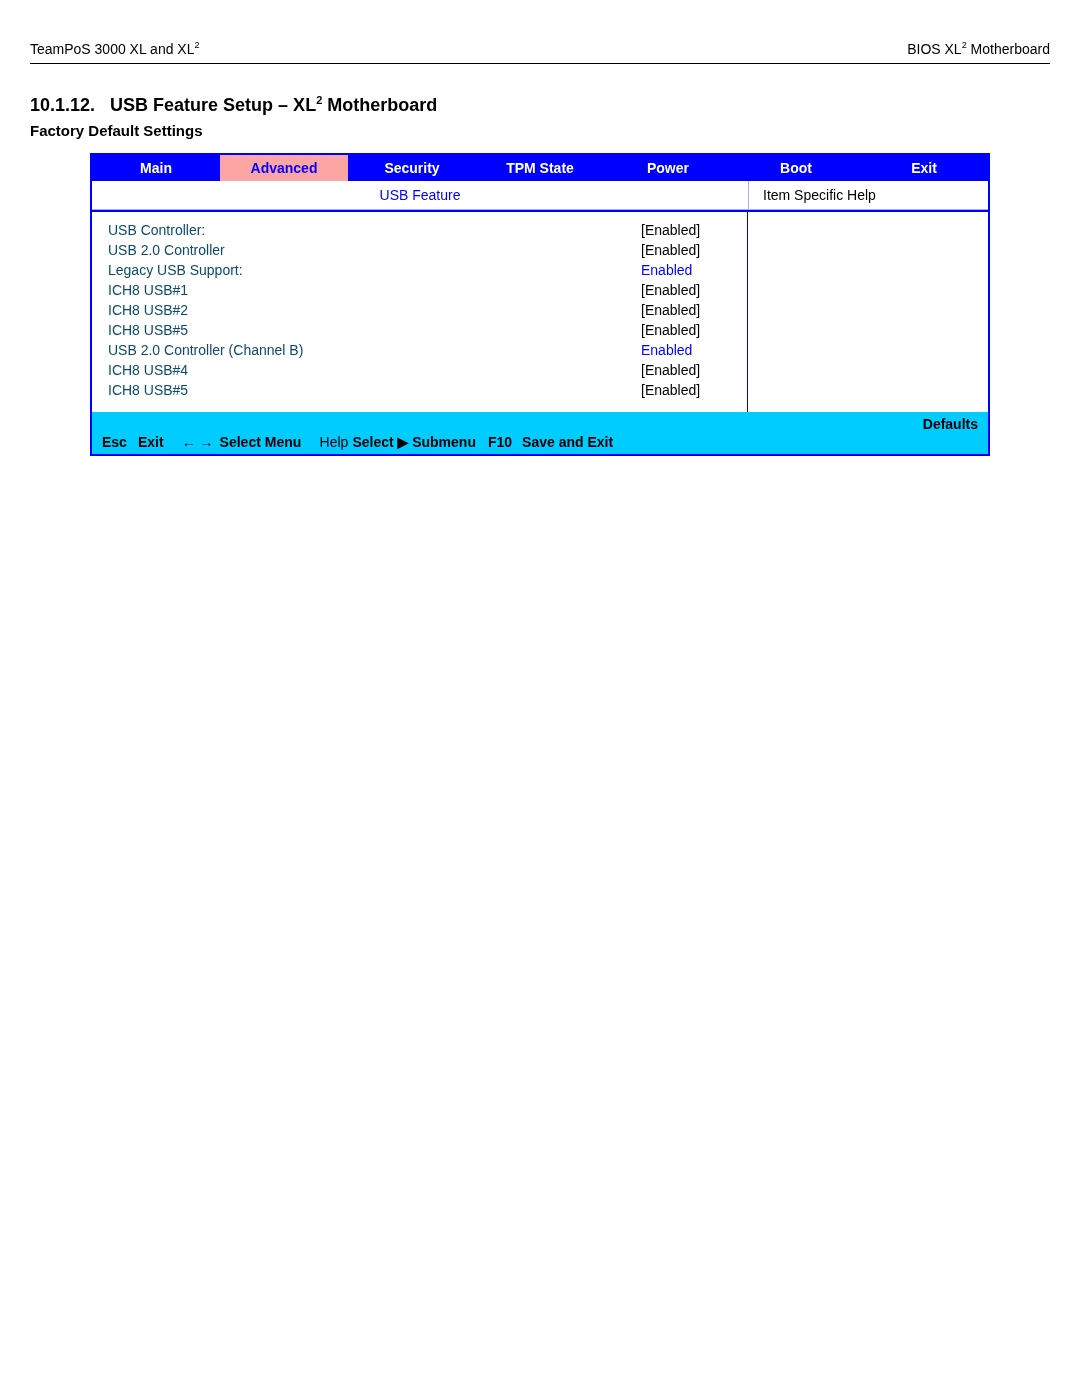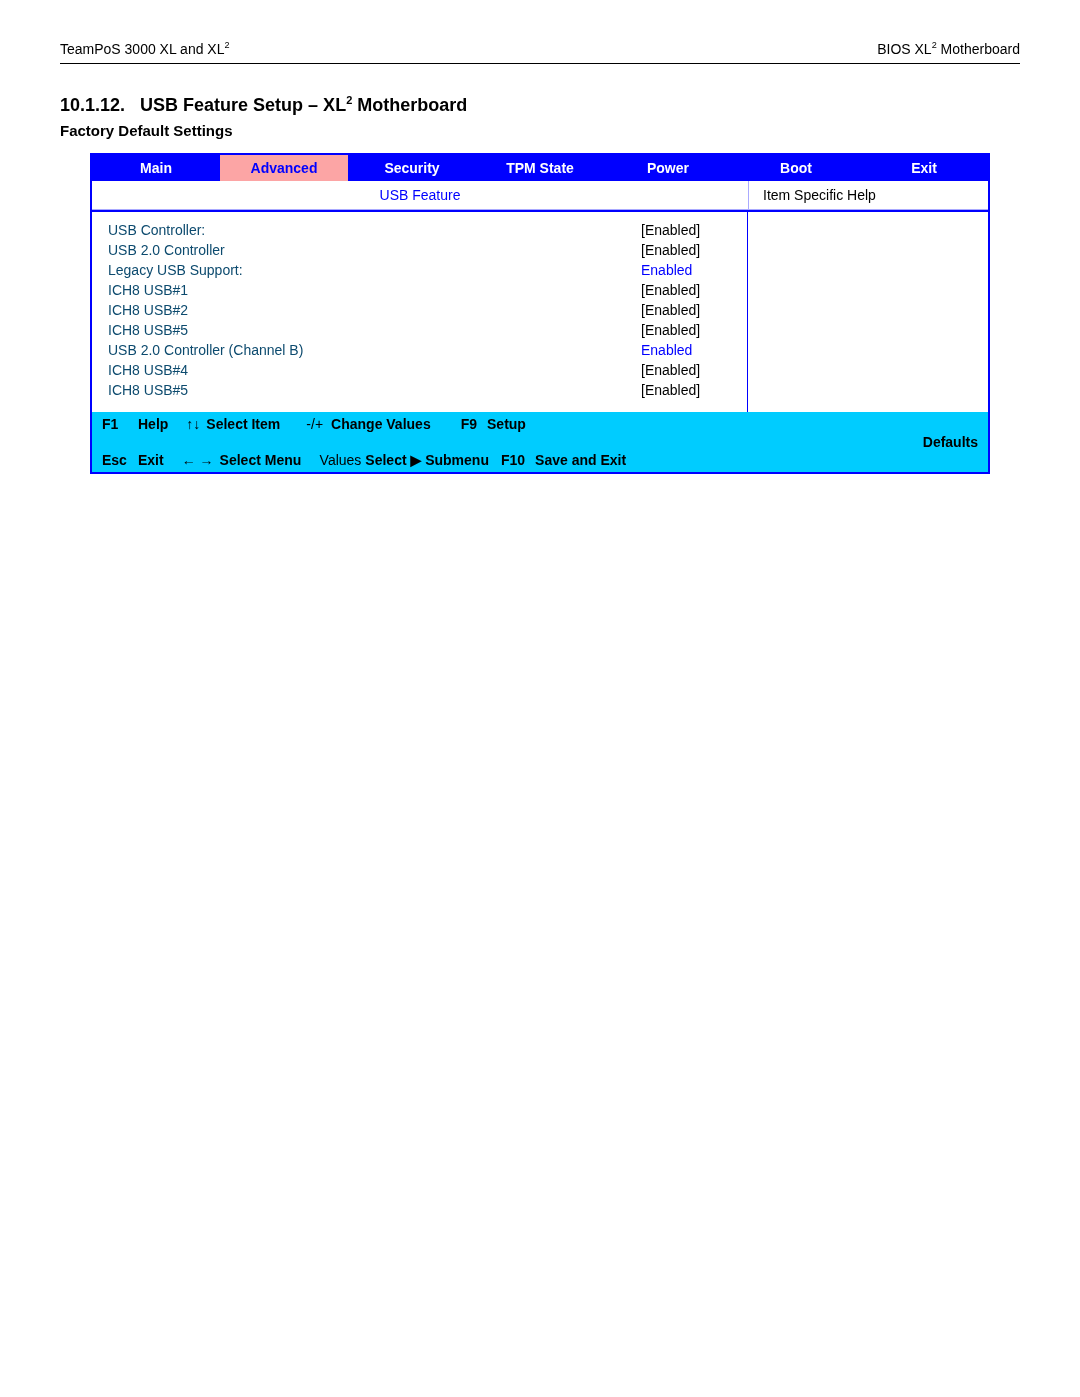--- a/index.html
+++ b/index.html
@@ -8,21 +8,21 @@
       min-height: 1397px;
       background: #fff;
       font-family: Arial, sans-serif;
       color: #000;
       position: relative;
     }
 
     .page-container {
       width: 1080px;
       min-height: 1397px;
-      padding: 40px 60px;
+      padding: 40px 30px;
       position: relative;
     }
 
     
     .page-header {
       display: flex;
       justify-content: space-between;
       align-items: flex-end;
       border-bottom: 1px solid #000;
       padding-bottom: 6px;
@@ -292,40 +292,30 @@
             <span class="bios-item-value">[Enabled]</span>
           </li>
         </ul>
       </div>
       <div class="bios-right">
       </div>
     </div>
 
     <div class="bios-bottom-area">
 
-      <div class="bios-bottom-row">
-        <span class="key-label">F1</span>
-        <span class="key-desc" style="margin-right:18px;">Help</span>
-        <span class="key-desc" style="margin-right:6px;">↑↓</span>
-        <span class="key-action">Select Item</span>
-        <span class="key-separator" style="margin-right:8px;">-/+</span>
-        <span class="key-value-desc" style="margin-right:30px;">Change Values</span>
-        <span class="key-f9">F9</span>
-        <span style="margin-left:6px;" class="key-f9-action">Setup</span>
-      </div>
       <div class="bios-bottom-row" style="padding-left: 0; justify-content: flex-end;">
         <span style="margin-right:0;" class="key-f9-action">Defaults</span>
       </div>
 
       <div class="bios-bottom-row">
         <span class="key-label">Esc</span>
         <span class="key-desc" style="margin-right:18px;">Exit</span>
         <span class="key-desc" style="margin-right:6px;">← →</span>
         <span class="key-action">Select Menu</span>
-        <span class="key-separator" style="margin-right:4px;">Values</span>
+        <span class="key-separator" style="margin-right:4px;">Help</span>
         <span class="key-value-desc" style="margin-right:12px;">Select ▶ Submenu</span>
         <span class="key-f10">F10</span>
         <span style="margin-left:6px;" class="key-f10-action">Save and Exit</span>
       </div>
     </div>
 
   </div>
 
 
 </div>

